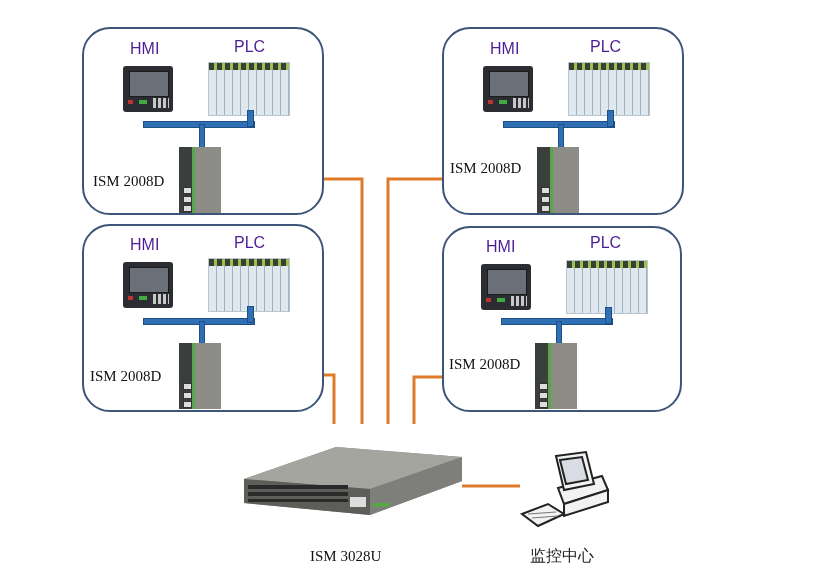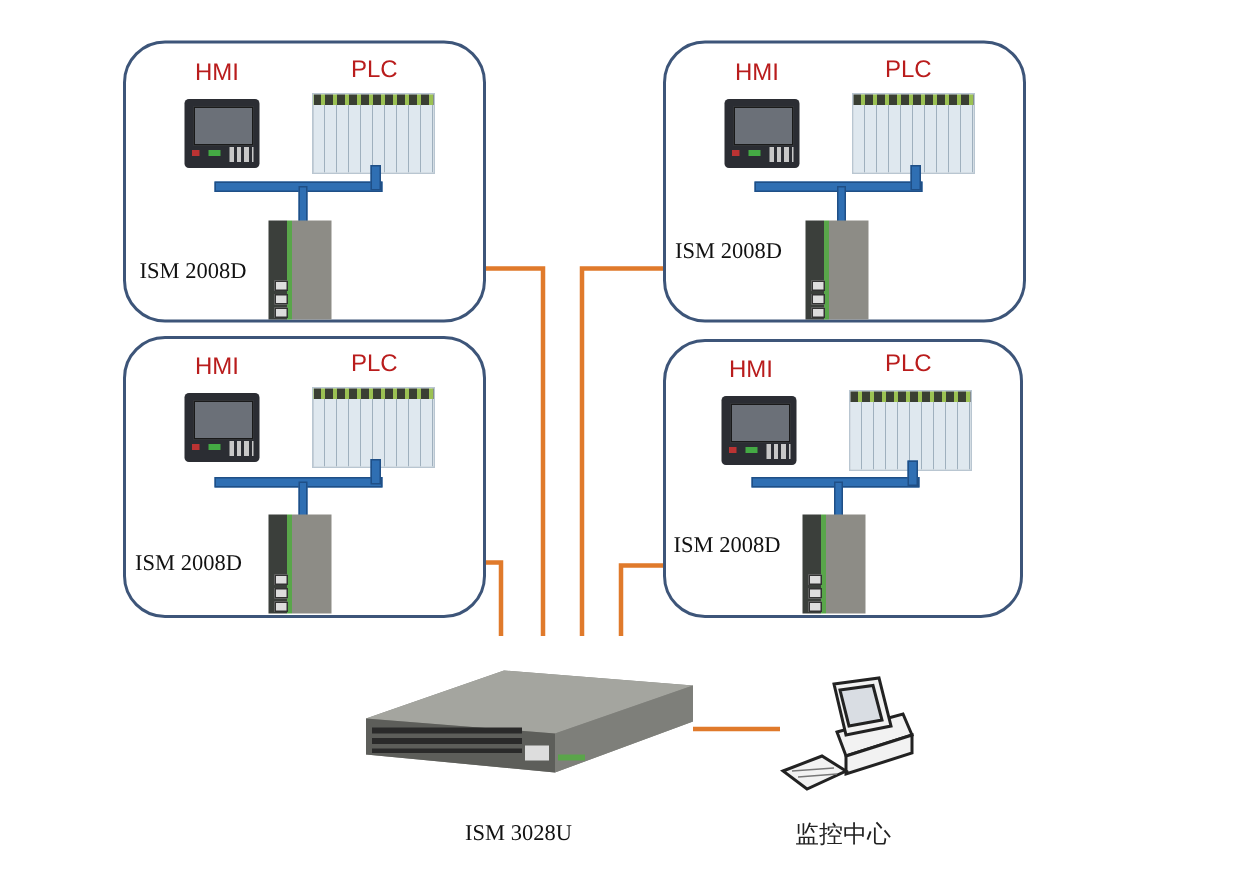--- a/index.html
+++ b/index.html
@@ -1,19 +1,19 @@
 <!DOCTYPE html>
 <html><head>
 <meta charset="utf-8">
 <style>
   html, body { margin:0; padding:0; background:#ffffff; }
   body { width:834px; height:586px; position:relative; overflow:hidden; font-family:"Liberation Sans", sans-serif; }
   svg.wires { position:absolute; left:0; top:0; }
   .box { position:absolute; border:2px solid #3d5579; border-radius:28px; background:#fff; box-sizing:border-box; }
-  .lbl { position:absolute; font-family:"Liberation Sans", sans-serif; font-size:16px; color:#b91c1c; }
+  .lbl { position:absolute; font-family:"Liberation Sans", sans-serif; font-size:16px; color:#4c1d95; }
   .sw-lbl { position:absolute; font-family:"Liberation Serif", serif; font-size:15px; color:#111; background:#fff; }
   .hmi { position:absolute; width:50px; height:46px; background:#2b2d33; border-radius:3px; }
   .hmi .scr { position:absolute; left:6px; top:5px; width:38px; height:24px; background:#6b7078; border:1px solid #1a1a1a; }
   .hmi .keys { position:absolute; left:30px; top:32px; width:16px; height:10px;
      background: repeating-linear-gradient(90deg,#c8c8c8 0 3px,#2b2d33 3px 5px); }
   .hmi .btn1 { position:absolute; left:5px; top:34px; width:5px; height:4px; background:#b33; }
   .hmi .btn2 { position:absolute; left:16px; top:34px; width:8px; height:4px; background:#4a4; }
   .plc { position:absolute; width:80px; height:52px;
      background: repeating-linear-gradient(90deg,#dfe8ef 0 7px,#9fb0be 7px 8px); border:1px solid #b9c6d1; }
   .plc .top { position:absolute; left:0; top:0; right:0; height:7px;

